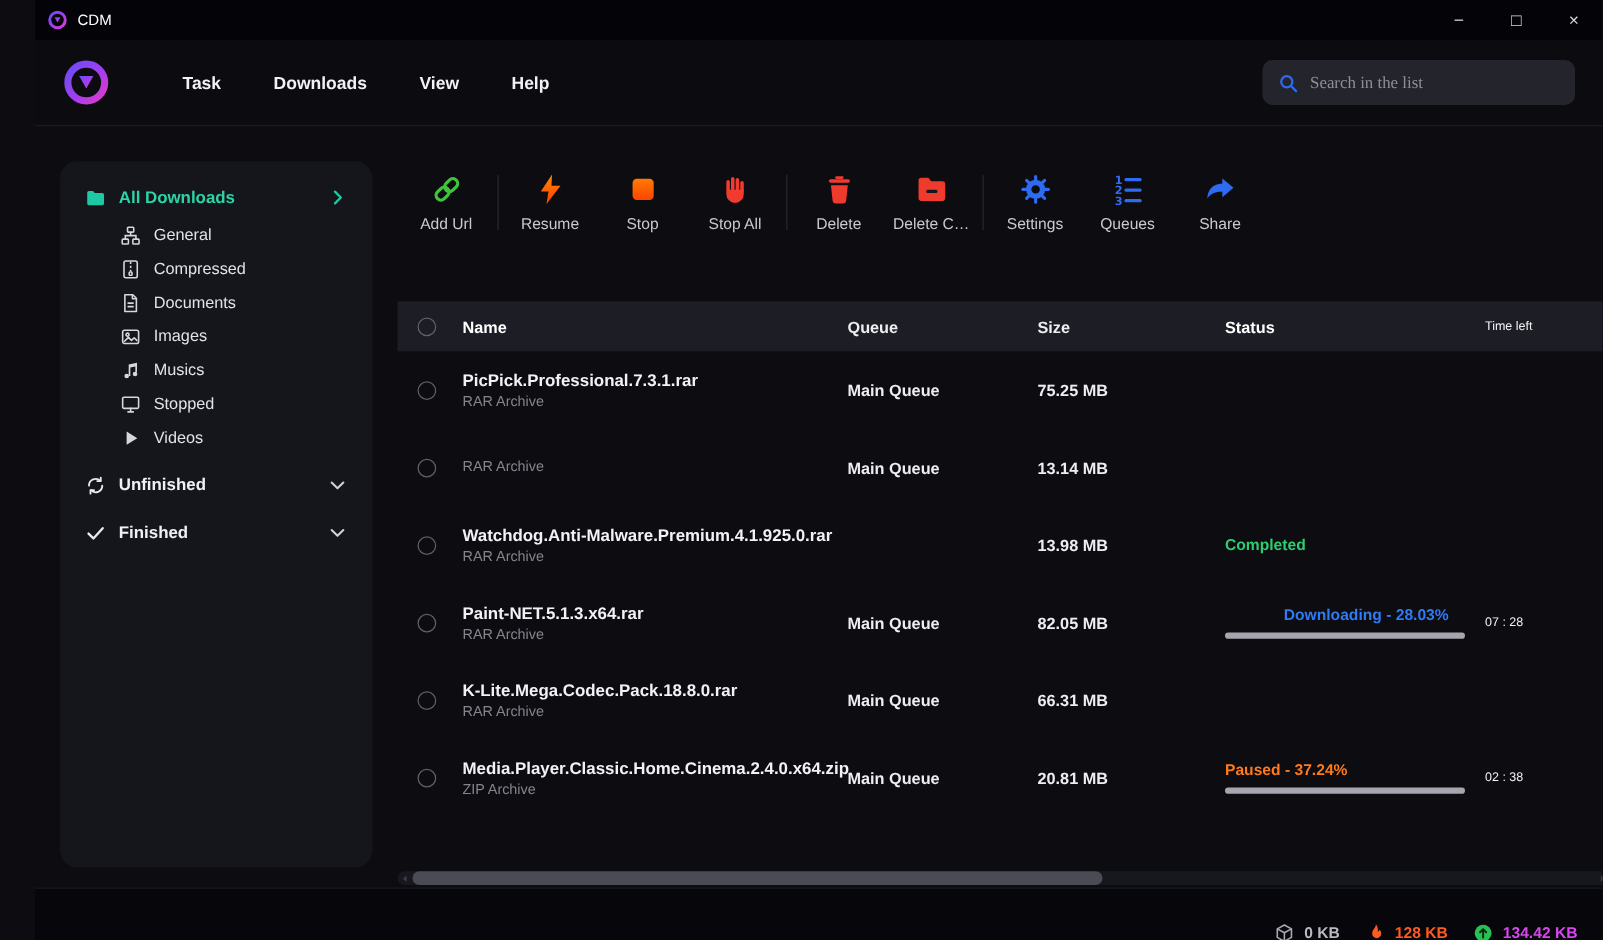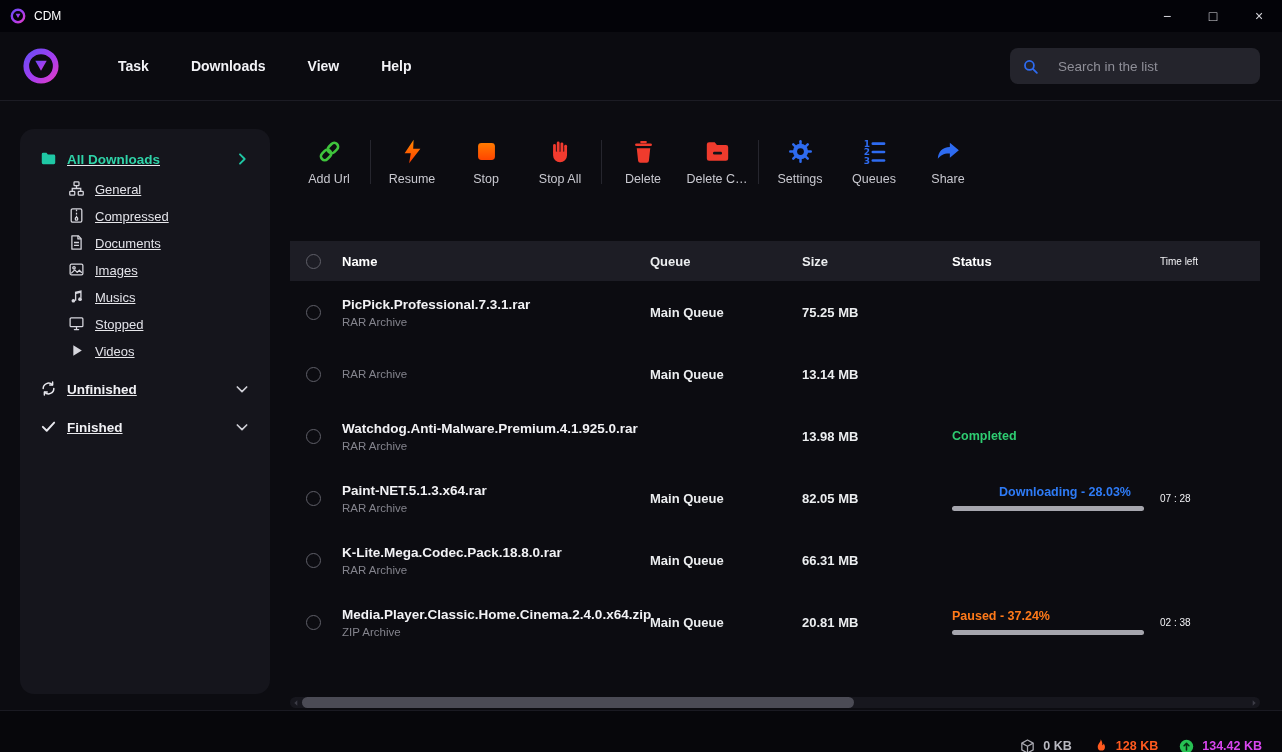--- a/index.html
+++ b/index.html
@@ -2,48 +2,48 @@
 <html style="--stopped: #ff402e; --downloading: #2e7bf6; --paused: #ff7a1a; --completed: #2ecc71; --accent-teal: #1fc8a5; --accent-blue: #2e6bf0;"><head>
 <meta charset="utf-8">
 <style>
   * { margin:0; padding:0; box-sizing:border-box; }
   html,body { width:1282px; height:752px; overflow:hidden; }
   body {
     background:#0c0c11;
     font-family:"Liberation Sans", sans-serif;
     color:#e8e8ec;
   }
-  .app { width:1282px; height:752px; display:flex; flex-direction:column; }
+  .app { width:1282px; height:752px; display:flex; flex-direction:column;padding-left:28px; }
 
   
   .titlebar { height:32px; background:#030308; display:flex; align-items:center; justify-content:space-between; flex-shrink:0; }
   .titlebar-left { display:flex; align-items:center; gap:8px; padding-left:10px; }
   .titlebar-left svg { width:16px; height:16px; display:block; }
   .app-name { font-size:12px; color:#ffffff; }
   .win-controls { display:flex; height:100%; }
   .win-btn { width:46px; height:32px; display:flex; align-items:center; justify-content:center;
              color:#d6d6dc; font-size:14px; background:transparent; border:none; font-family:inherit; cursor:default; }
 
   
   .header { height:69px; display:flex; align-items:center; padding:0 22px; border-bottom:1px solid #1c1c24; background:#0b0b10; flex-shrink:0; }
   .logo { width:38px; height:38px; margin-right:58px; }
   .logo svg { width:38px; height:38px; display:block; }
   .menus { display:flex; gap:42px; }
   .menu-item { font-size:14px; font-weight:600; color:#f2f2f6; background:none; border:none; font-family:inherit; cursor:default; }
-  .search { margin-left:auto; width:250px; height:36px; background:#24242c; border-radius:8px; display:flex; align-items:center; padding:0 12px; gap:19px; }
+  .search { margin-left:auto; width:250px; height:36px; background:#24242c; border-radius:8px; display:flex; align-items:center; padding:0 12px; gap:9px;font-family:Liberation Serif, serif; }
   .search svg { width:17px; height:17px; flex-shrink:0; }
   .search input { flex:1; min-width:0; background:transparent; border:none; outline:none; color:#dcdce2; font-size:13.5px; font-family:inherit; }
   .search input::placeholder { color:#8f8f98; }
 
   
   .content { flex:1; display:flex; align-items:flex-start; padding:28px 22px 0 20px; }
 
   
   .sidebar { width:250px; height:565px; background:#15151c; border-radius:14px; padding:16px 14px; flex-shrink:0; }
-  .side-row { display:flex; align-items:flex-end; gap:10px; padding:5px 6px; cursor:default;text-decoration:underline; }
+  .side-row { display:flex; align-items:flex-start; gap:10px; padding:5px 6px; cursor:default; }
   .side-row .icn { width:17px; height:17px; flex-shrink:0; display:flex; }
   .side-row .icn svg { width:17px; height:17px; }
   .side-row .chev { margin-left:auto; width:16px; height:16px; display:flex; }
   .side-row .chev svg { width:16px; height:16px; }
   .side-main .lbl { font-size:13.5px; font-weight:700; color:#f0f0f4; }
   .all-dl-row { padding-bottom:8px; }
   .all-dl-row .lbl { color:#2fd3a8; }
   .side-sub { padding-left:34px; }
   .side-sub .lbl { font-size:13px; color:#e2e2e8; }
   .side-group { margin-top:11px; }

